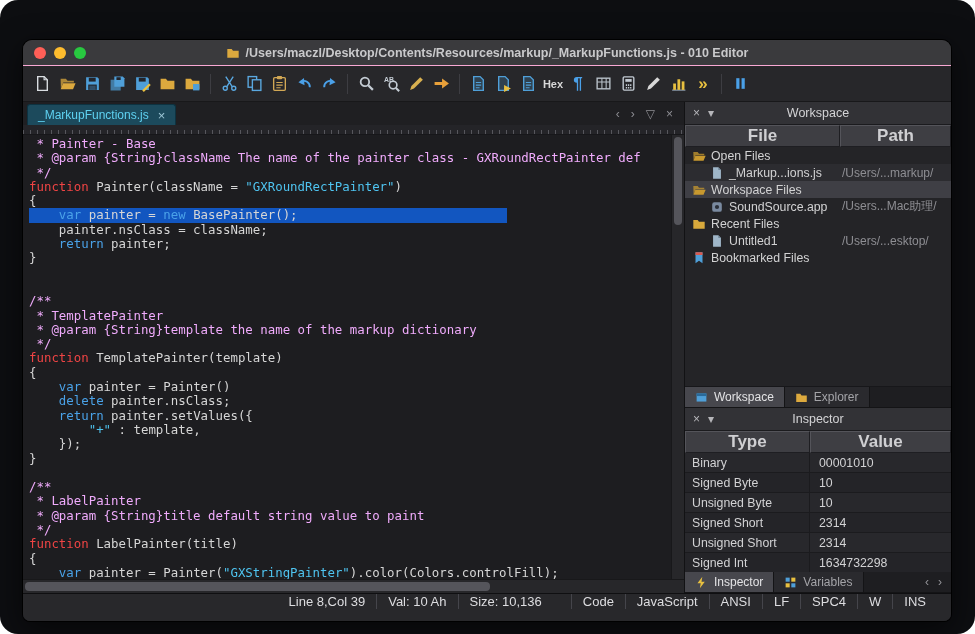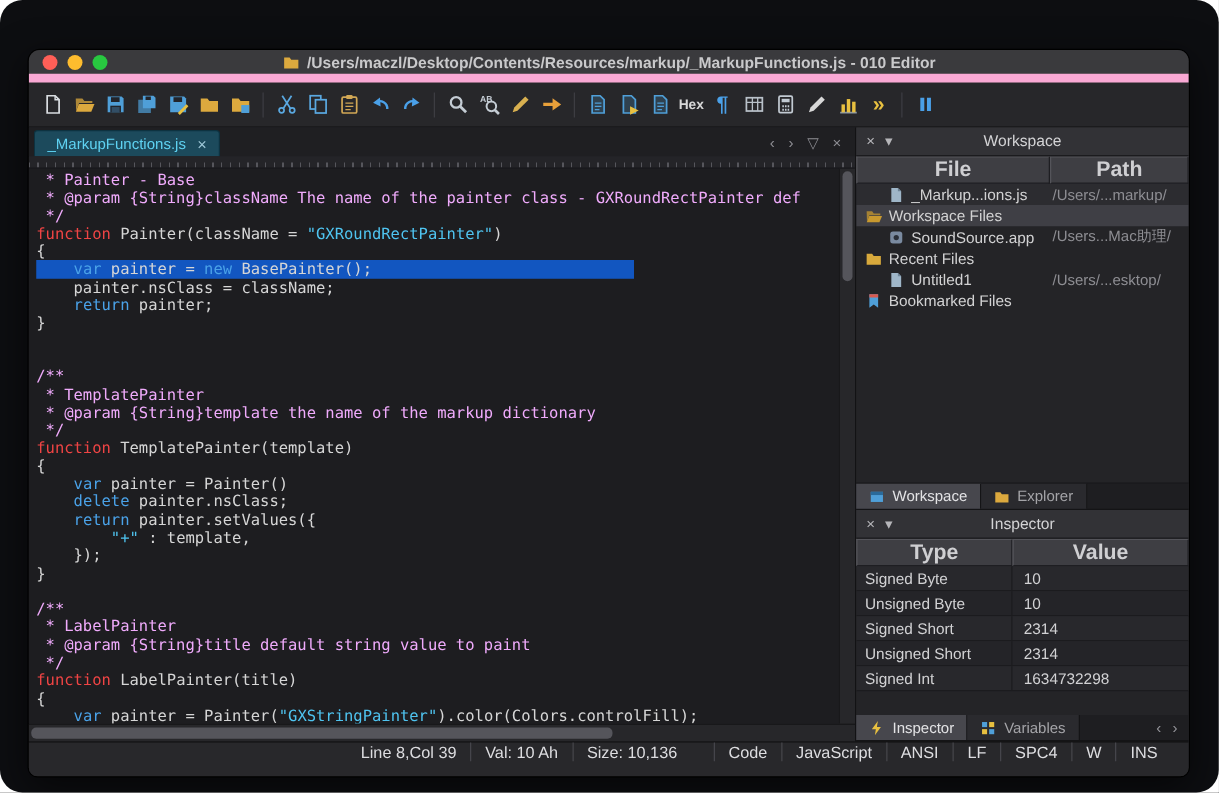--- a/index.html
+++ b/index.html
@@ -1,20 +1,20 @@
 <!DOCTYPE html>
 <html><head>
 <meta charset="utf-8">
 <style>
   *{margin:0;padding:0;box-sizing:border-box}
   html,body{width:975px;height:634px;background:#ffffff;font-family:"Liberation Sans",sans-serif;overflow:hidden}
   .screen{position:absolute;inset:0;background:#0d0e11;border-radius:18px;overflow:hidden}
   .window{position:absolute;left:23px;top:40px;width:928px;height:581px;background:#202023;border-radius:9px 9px 7px 7px;overflow:hidden;box-shadow:0 0 0 1px #000,0 8px 30px rgba(0,0,0,.6);display:flex;flex-direction:column}
   
-  .titlebar{flex:0 0 26px;background:#3a3a3d;border-bottom:7px solid #f9a8d4;display:flex;align-items:center;position:relative}
+  .titlebar{flex:0 0 26px;background:#3a3a3d;border-bottom:1px solid #f9a8d4;display:flex;align-items:center;position:relative}
   .lights{display:flex;gap:8px;padding-left:11px;z-index:2}
   .light{width:12px;height:12px;border-radius:50%}
   .light.red{background:#ff5f57}.light.yellow{background:#febc2e}.light.green{background:#28c840}
   .title{position:absolute;left:0;right:0;display:flex;justify-content:center;align-items:center;gap:6px;font-size:12.5px;color:#c9c9cb;font-weight:bold}
   .title svg{width:14px;height:14px}
   
   .toolbar{flex:0 0 36px;background:#27272a;border-bottom:1px solid #18181a;display:flex;align-items:center;padding:0 7px;gap:1px}
   .tbtn{width:24px;height:26px;display:flex;align-items:center;justify-content:center;font-weight:bold}
   .tbtn svg{width:17px;height:17px}
   .tsep{width:1px;height:20px;background:#3d3d42;margin:0 5px}
@@ -319,20 +319,29 @@
           </div>
           <span class="ph-title">Workspace</span>
         </div>
 
         <div class="cols">
           <div class="col-h cw-file">File</div>
           <div class="col-h cw-rest">Path</div>
         </div>
 
         <div class="tree" id="tree">
+            <div class="trow" style="padding-left: 7px;">
+              <span class="ticon" style="color: rgb(200, 153, 47);">
+                <svg viewBox="0 0 16 16">
+                  <path d="M1.5 3.5h5l1.5 2h6v1.5H4l-2.2 6z" fill="currentColor" opacity=".75"></path>
+                  <path d="M3.8 7.8h11.8l-2.4 5.7H1.6z" fill="currentColor"></path>
+                </svg>
+              </span>
+              <span>Open Files</span>
+            </div>
             <div class="trow stripe" style="padding-left: 25px;">
               <span class="ticon" style="color: rgb(159, 182, 200);">
                 <svg viewBox="0 0 16 16">
                   <path d="M3.5 1.5h6l3 3v10h-9z" fill="#9fb6c8"></path>
                   <path d="M9.5 1.5v3h3" fill="#6e8496"></path>
                 </svg>
               </span>
               <span>_Markup...ions.js</span>
               <span class="tpath">/Users/...markup/</span>
             </div>
@@ -407,20 +416,24 @@
           </div>
           <span class="ph-title">Inspector</span>
         </div>
 
         <div class="cols">
           <div class="col-h cw-type">Type</div>
           <div class="col-h cw-rest">Value</div>
         </div>
 
         <div class="insp" id="insp">
+            <div class="irow">
+              <span class="itype">Binary</span>
+              <span class="ival">00001010</span>
+            </div>
             <div class="irow">
               <span class="itype">Signed Byte</span>
               <span class="ival">10</span>
             </div>
             <div class="irow">
               <span class="itype">Unsigned Byte</span>
               <span class="ival">10</span>
             </div>
             <div class="irow">
               <span class="itype">Signed Short</span>

